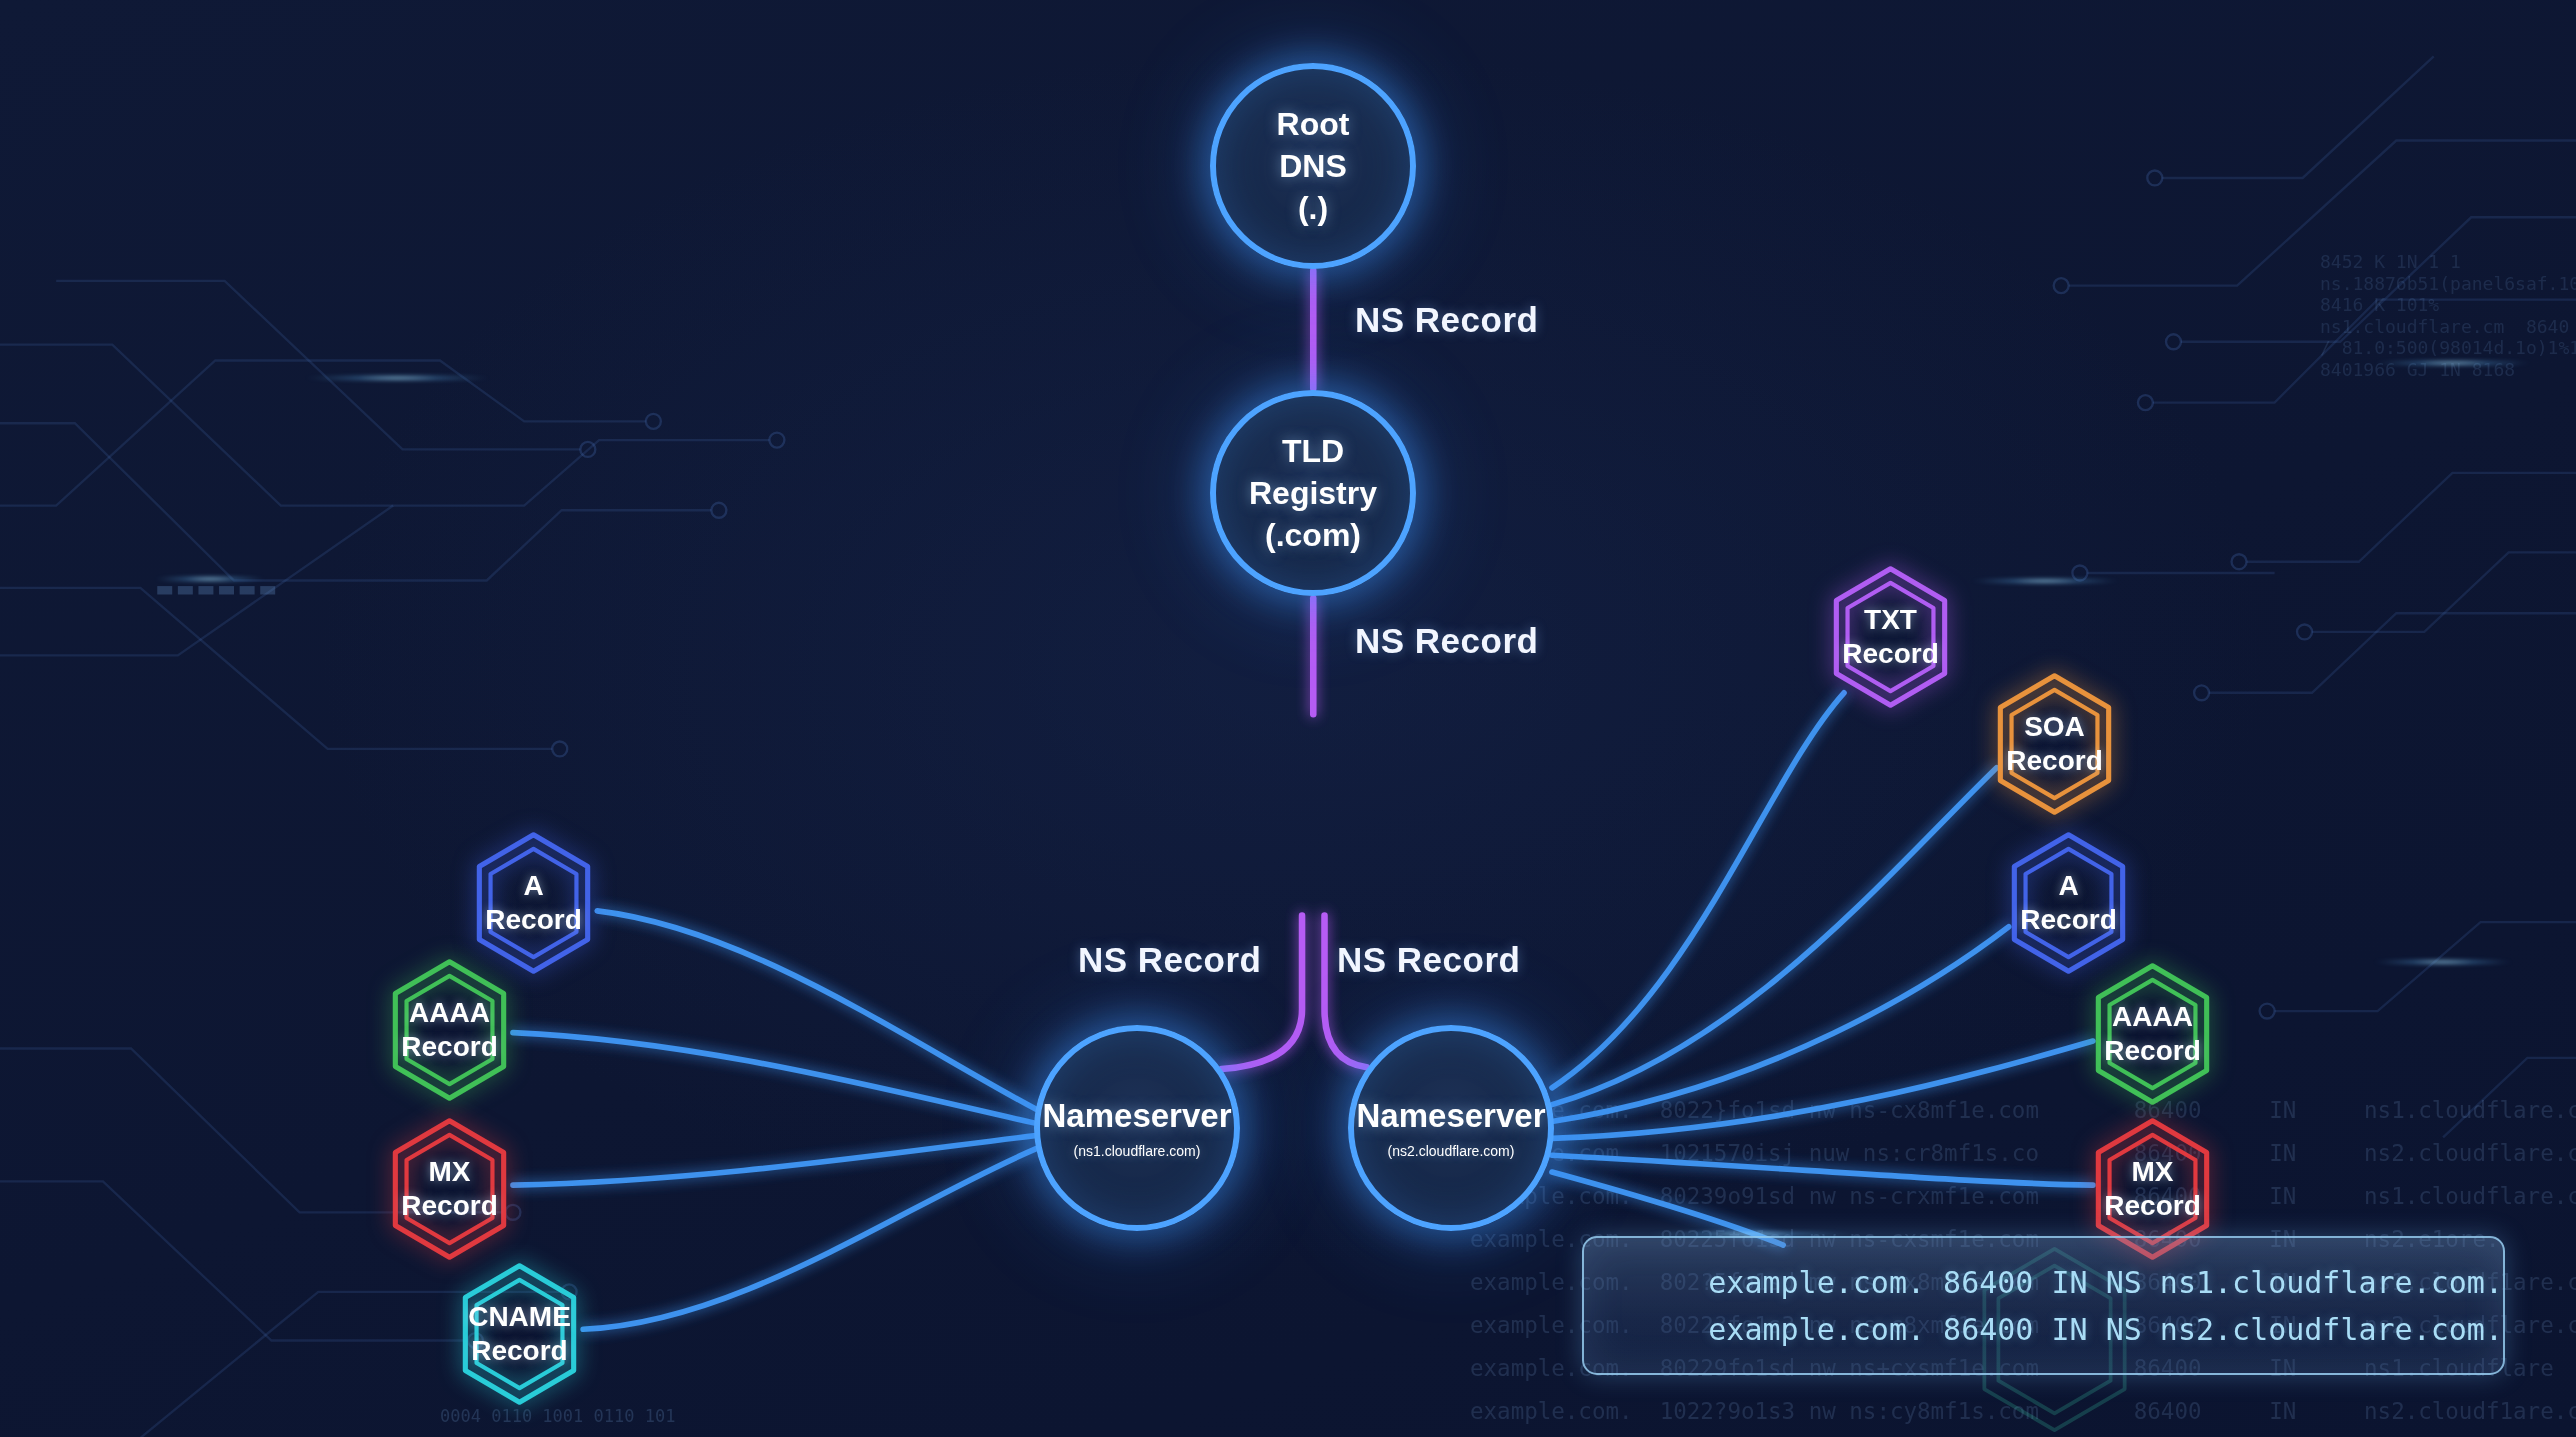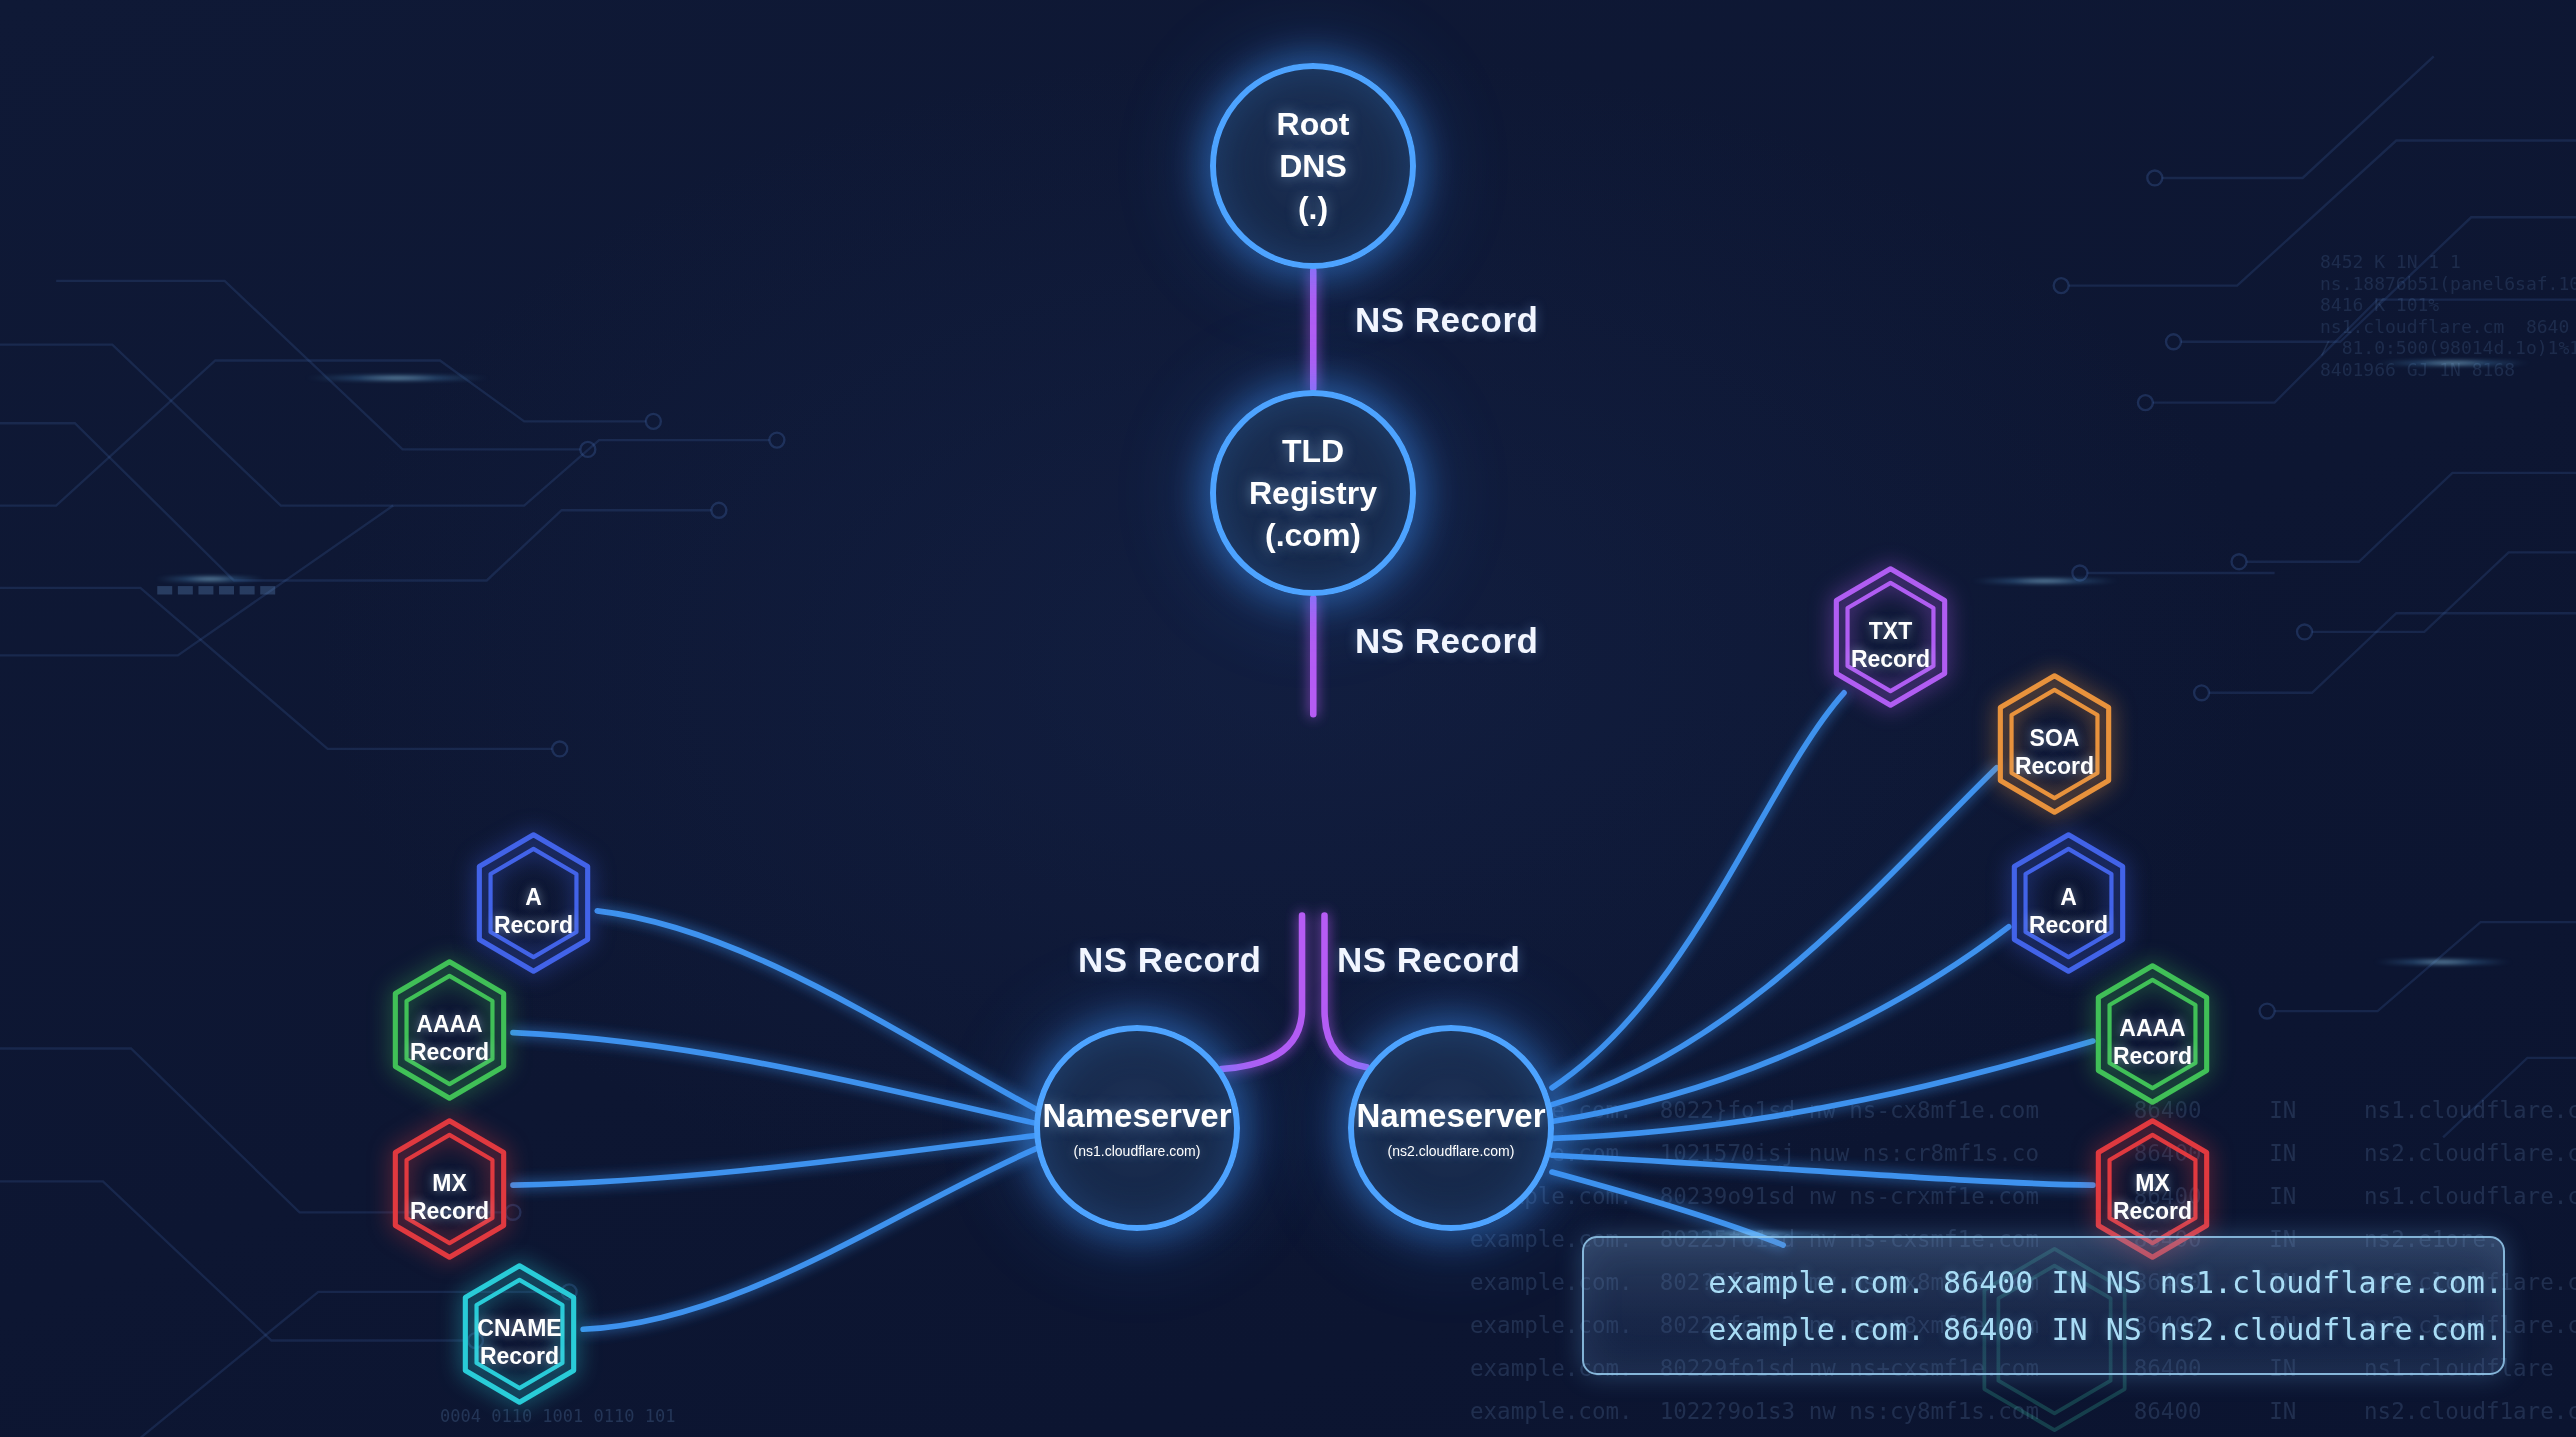--- a/index.html
+++ b/index.html
@@ -58,23 +58,23 @@
   .node .subtitle.ns{font-size:14px;}
 
   
   .edge-label{position:absolute;color:#f2f6ff;font-size:35px;font-weight:600;letter-spacing:0.5px;
     text-shadow:0 0 11.2px rgba(140,190,255,.4);z-index:6;text-align:right;}
 
   
   .hex{position:absolute;width:127px;height:146px;z-index:6;}
   .hex svg{position:absolute;left:0;top:0;overflow:visible;}
   .hex .hex-label{
-    position:absolute;left:0;top:8px;width:100%;height:100%;
+    position:absolute;left:0;top:0;width:100%;height:100%;
     display:flex;align-items:center;justify-content:center;text-align:center;
-    color:#fff;font-size:23px;font-weight:600;line-height:1.22;white-space:pre-line;
+    color:#fff;font-size:28px;font-weight:600;line-height:1.22;white-space:pre-line;
     text-shadow:0 0 9.4px rgba(200,225,255,.55);}
   .hx{fill:none;stroke-linejoin:round;}
   .hx-outer{stroke-width:5.5;}
   .hx-inner{stroke-width:4.5;}
   .hex-blue  .hx{stroke:#4263e8;} .hex-blue svg{filter:drop-shadow(0 0 11.2px rgba(66,99,232,.75));}
   .hex-green .hx{stroke:#40c057;} .hex-green svg{filter:drop-shadow(0 0 11.2px rgba(64,192,87,.75));}
   .hex-red   .hx{stroke:#e0393f;} .hex-red svg{filter:drop-shadow(0 0 11.2px rgba(224,57,63,.75));}
   .hex-cyan  .hx{stroke:#29ccd8;} .hex-cyan svg{filter:drop-shadow(0 0 11.2px rgba(41,204,216,.8));}
   .hex-purple .hx{stroke:#b05df2;} .hex-purple svg{filter:drop-shadow(0 0 11.2px rgba(176,93,242,.8));}
   .hex-orange .hx{stroke:#e8923c;} .hex-orange svg{filter:drop-shadow(0 0 11.2px rgba(232,146,60,.8));}

